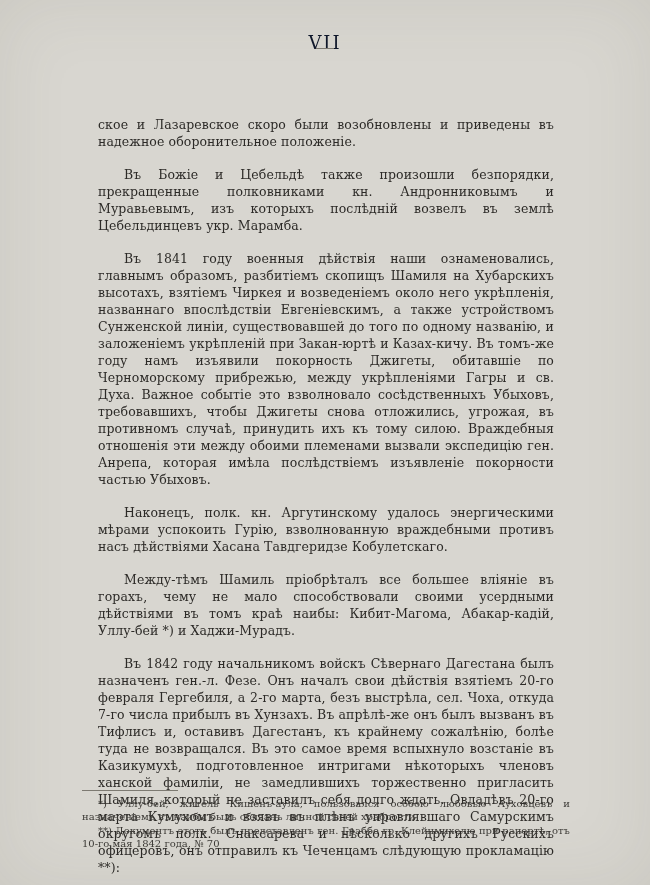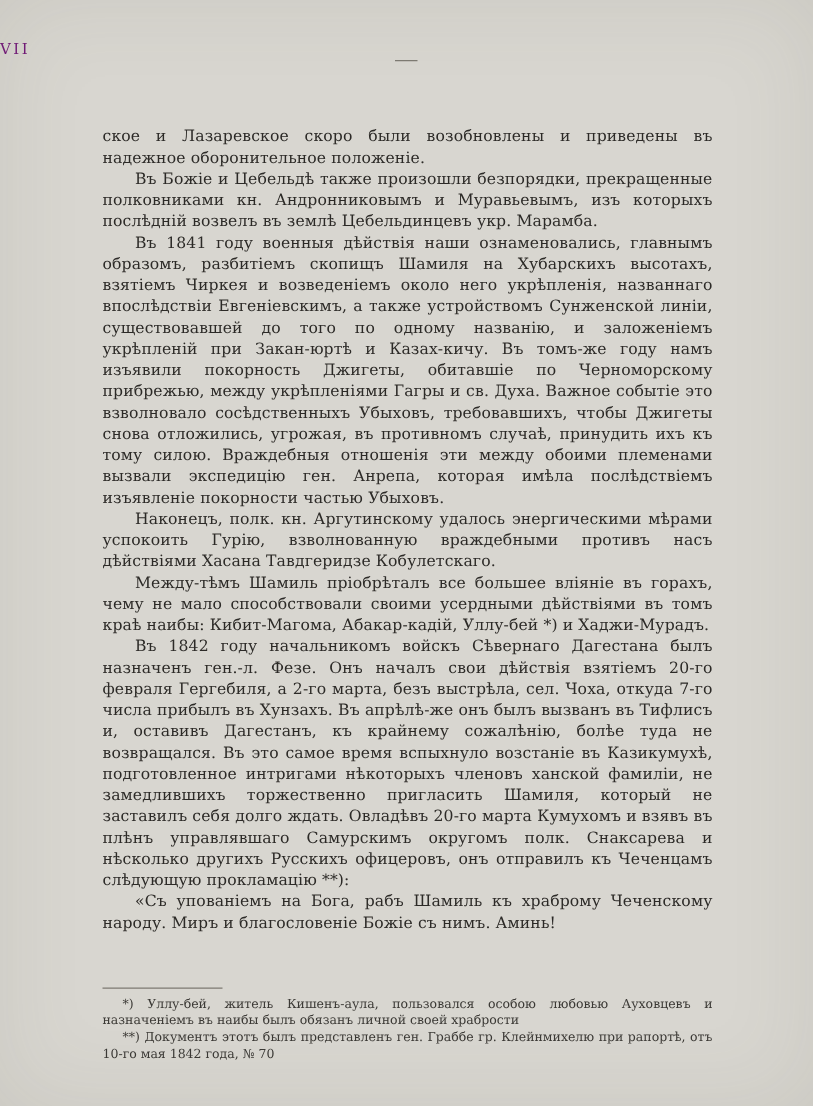--- a/index.html
+++ b/index.html
@@ -15,43 +15,43 @@
     height: 885px;
     margin: 0 auto;
     background: radial-gradient(ellipse at 50% 38%, #fbfaf6 0%, #f6f4ee 55%, #ecege2 100%);
     box-shadow: inset 0 0 70px rgba(90,85,70,0.10);
     color: #2c2a27;
     overflow: hidden;
   }
   .folio {
     position: absolute;
     top: 32px; left: 0; right: 0;
-    text-align: left;
-    font-size: 12px;
+    text-align: center;
+    font-size: 18px;
     letter-spacing: 2px;
-    color: #701a75;
+    color: #0f172a;
   }
   .folio-ornament {
     position: absolute;
     top: 48px; left: 50%;
     width: 18px; height: 0;
     margin-left: -9px;
     border-bottom: 1px solid #7d7a72;
   }
   .body-text {
     position: absolute;
     top: 100px; left: 82px;
     width: 488px;
     font-size: 12.5px;
     line-height: 17px;
     text-align: justify;
     letter-spacing: 0.1px;
   }
   .body-text p {
-    margin: 0;
+    margin: 16px;
     text-indent: 26px;
   }
   .body-text p.no-indent { text-indent: 0; }
   .em { }
   .footnotes {
     position: absolute;
     top: 790px; left: 82px;
     width: 488px;
     font-size: 10px;
     line-height: 13px;

